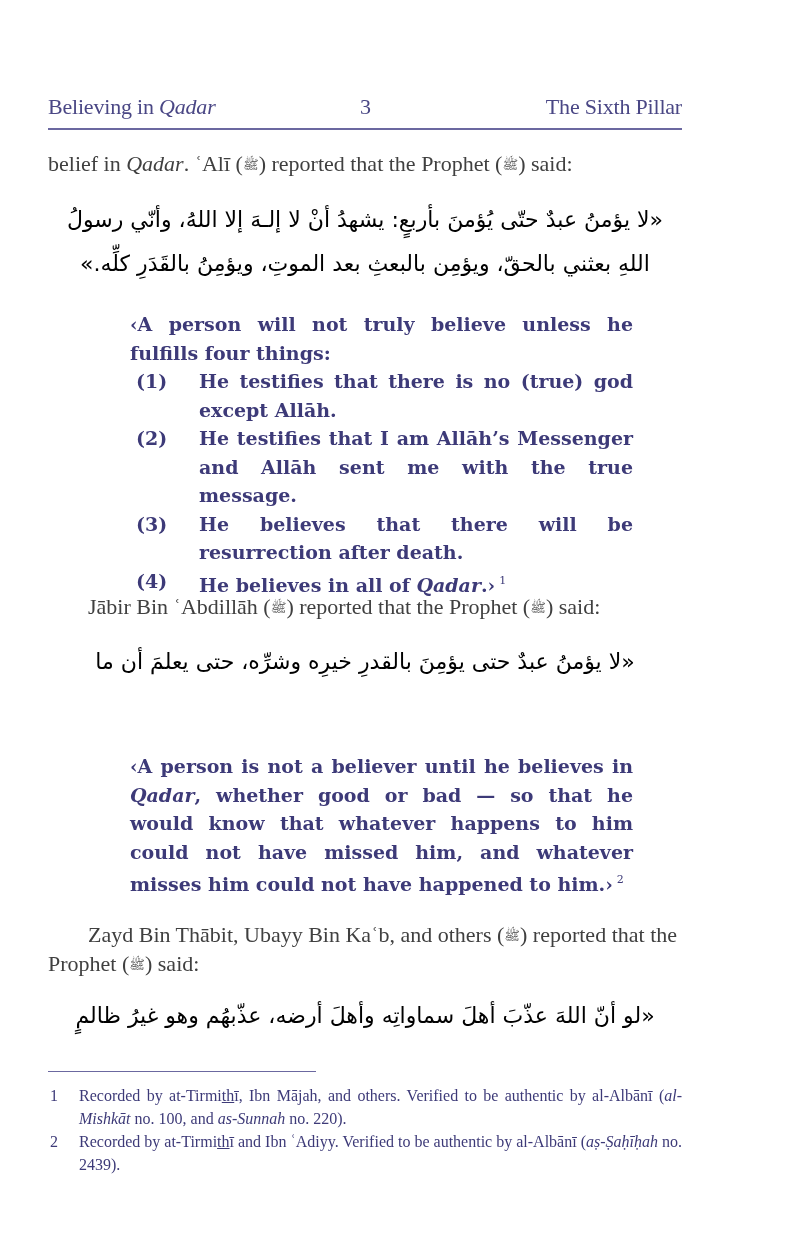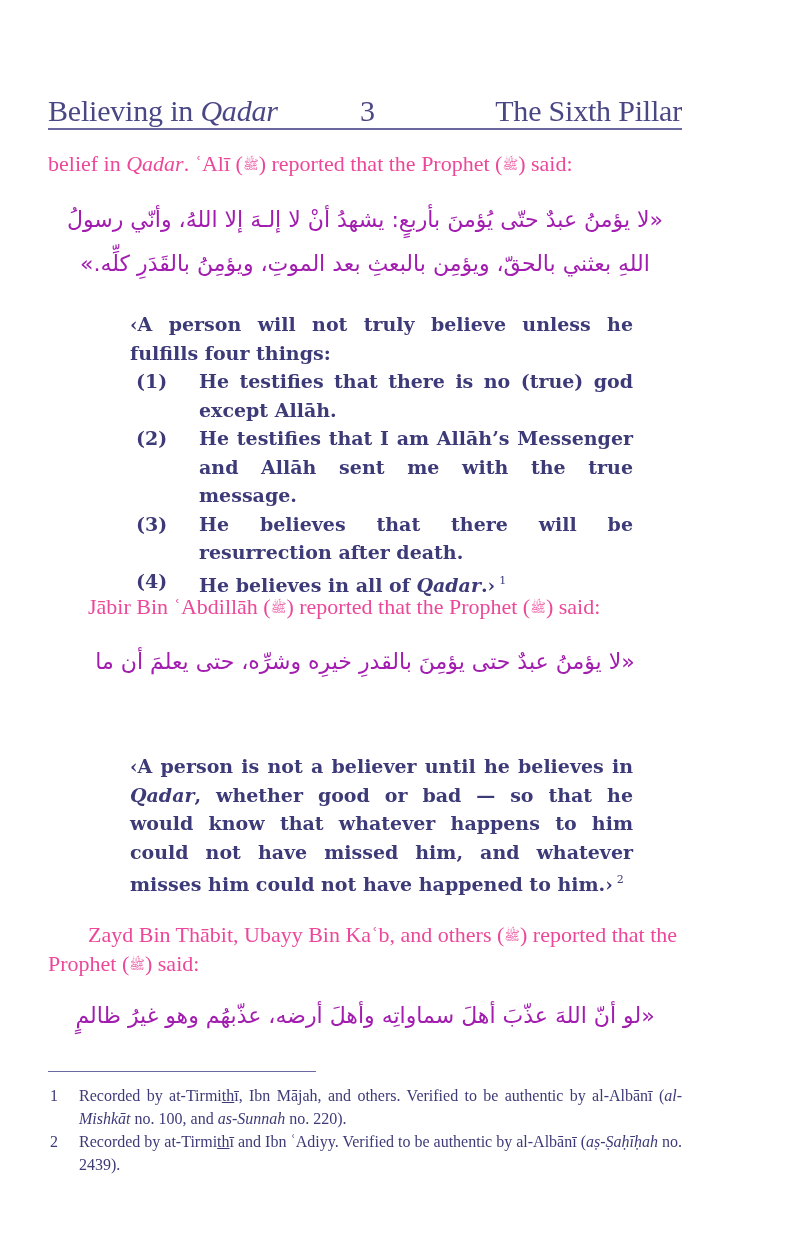--- a/index.html
+++ b/index.html
@@ -8,42 +8,42 @@
       background: #ffffff;
       position: relative; overflow: hidden;
       color: #3d3a78;
       font-family: "Liberation Serif", "DejaVu Serif", serif;
     }
     .page { position: absolute; left: 0; top: 0; width: 800px; height: 1248px; }
 
     
     .running-header {
       position: absolute; left: 48px; top: 94px; width: 634px; height: 34px;
-      font-size: 30px; color: #4a4785;
+      font-size: 22px; color: #4a4785;
     }
     .rh-left { position: absolute; left: 0; top: 0; letter-spacing: -0.2px; }
     .rh-center { position: absolute; left: 312px; top: 0; }
     .rh-right { position: absolute; right: 0; top: 0; letter-spacing: -0.2px; }
     .header-rule {
       position: absolute; left: 48px; top: 128px; width: 634px; height: 0;
       border-top: 2px solid #6b68a0;
     }
 
     .prose {
       position: absolute; left: 48px; width: 634px;
-      font-size: 22px; line-height: 28px; color: #ec4899;
+      font-size: 22px; line-height: 28px; color: #404040;
     }
     .prose i { font-style: italic; }
     .honor { font-size: 13px; vertical-align: 2px; letter-spacing: -1px; }
 
     .arabic {
       position: absolute; left: 48px; width: 634px;
       direction: rtl; text-align: center;
       font-family: "DejaVu Sans", sans-serif;
-      font-size: 22px; line-height: 44px; color: #a21caf;
+      font-size: 22px; line-height: 44px; color: #000000;
     }
 
     .translation {
       position: absolute; left: 112px; width: 503px;
       font-family: "DejaVu Serif", serif; font-weight: bold;
       font-size: 19px; line-height: 28.5px; color: #3d3a78;
       text-align: justify;
       margin-left: 18px;
     }
     .translation i { font-style: italic; }

